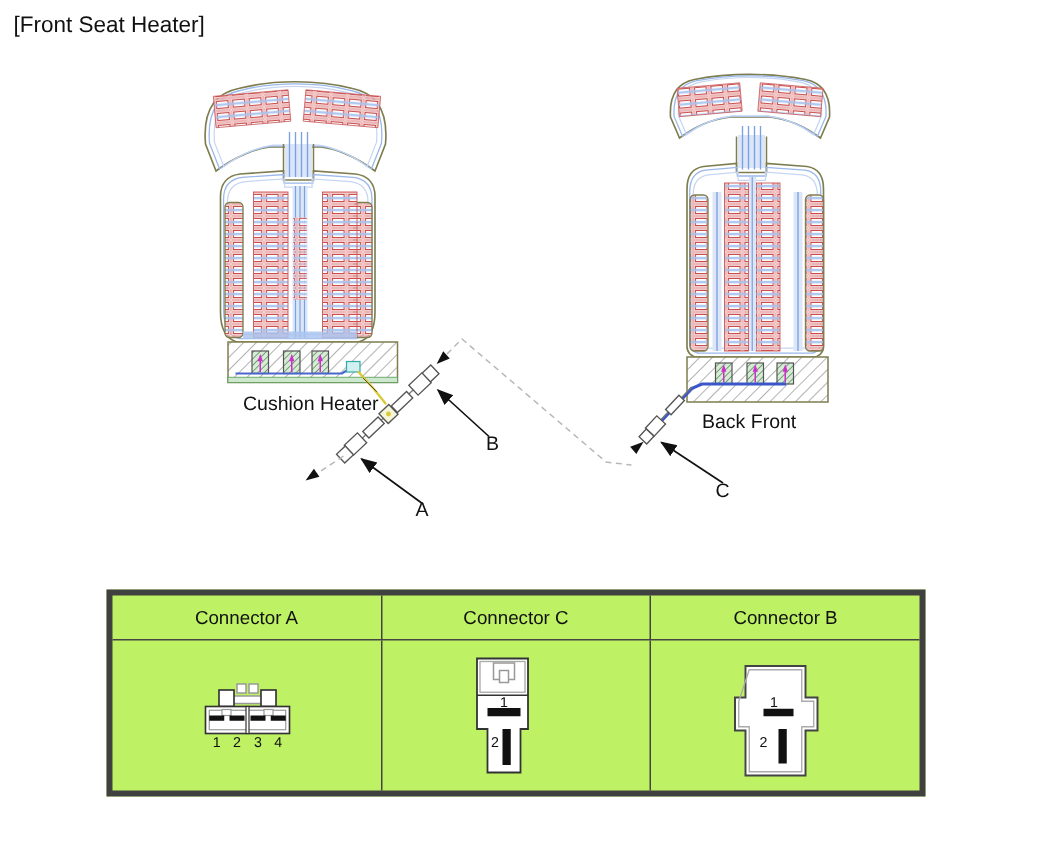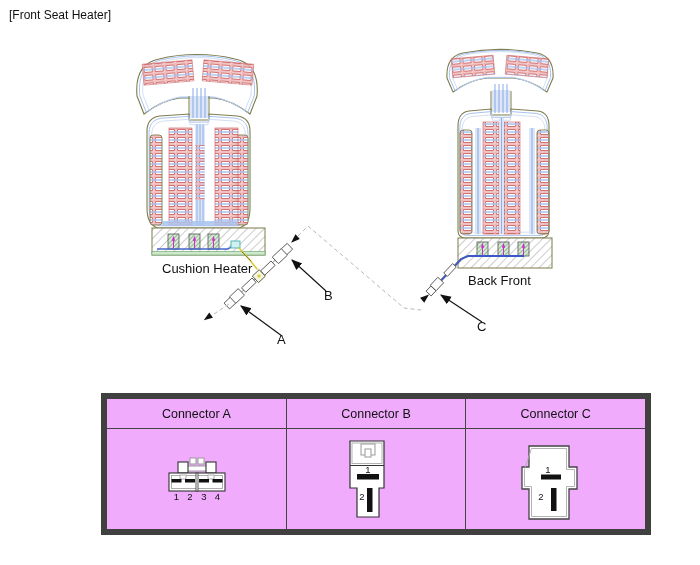--- a/index.html
+++ b/index.html
@@ -1,20 +1,20 @@
 <!DOCTYPE html>
 <html><head>
 <meta charset="utf-8">
 <style>
   html,body{margin:0;padding:0;background:#fff;}
   body{width:700px;height:565px;position:relative;font-family:"Liberation Sans",sans-serif;color:#111;overflow:hidden;}
-  .title{position:absolute;left:9px;top:8px;font-size:12px;}
+  .title{position:absolute;left:9px;top:8px;font-size:15px;}
   .lbl{position:absolute;font-size:13px;white-space:nowrap;}
   svg{position:absolute;left:0;top:0;}
-  .ctable{position:absolute;left:101px;top:393px;width:538px;border:6px solid #404040;background:#f0abfc;}
+  .ctable{position:absolute;left:71px;top:393px;width:538px;border:4px solid #404040;background:#bef264;}
   .thead{display:flex;height:29px;border-bottom:1px solid #444;}
   .th{flex:1;display:flex;align-items:center;justify-content:center;font-size:12.5px;border-right:1px solid #444;}
   .th:last-child{border-right:none;}
   .tbody{display:flex;height:100px;}
   .td{flex:1;border-right:1px solid #444;position:relative;}
   .td:last-child{border-right:none;}
   .td svg{position:absolute;left:0;top:0;}
 </style>
 </head>
 <body>
@@ -165,22 +165,22 @@
 
 <div class="lbl" style="left:162px;top:261px;">Cushion Heater</div>
 <div class="lbl" style="left:468px;top:273px;">Back Front</div>
 <div class="lbl" style="left:277px;top:332px;">A</div>
 <div class="lbl" style="left:324px;top:288px;">B</div>
 <div class="lbl" style="left:477px;top:319px;">C</div>
 
 <div class="ctable">
   <div class="thead">
     <div class="th">Connector A</div>
+    <div class="th">Connector C</div>
     <div class="th">Connector B</div>
-    <div class="th">Connector C</div>
   </div>
   <div class="tbody">
 
     <div class="td">
       <svg width="179" height="100" viewBox="0 0 179 100">
         <g stroke="#999" fill="#fff" stroke-width="1">
           <rect x="83" y="29" width="6" height="6"></rect>
           <rect x="91" y="29" width="6" height="6"></rect>
           <rect x="80" y="37" width="20" height="5"></rect>
         </g>

